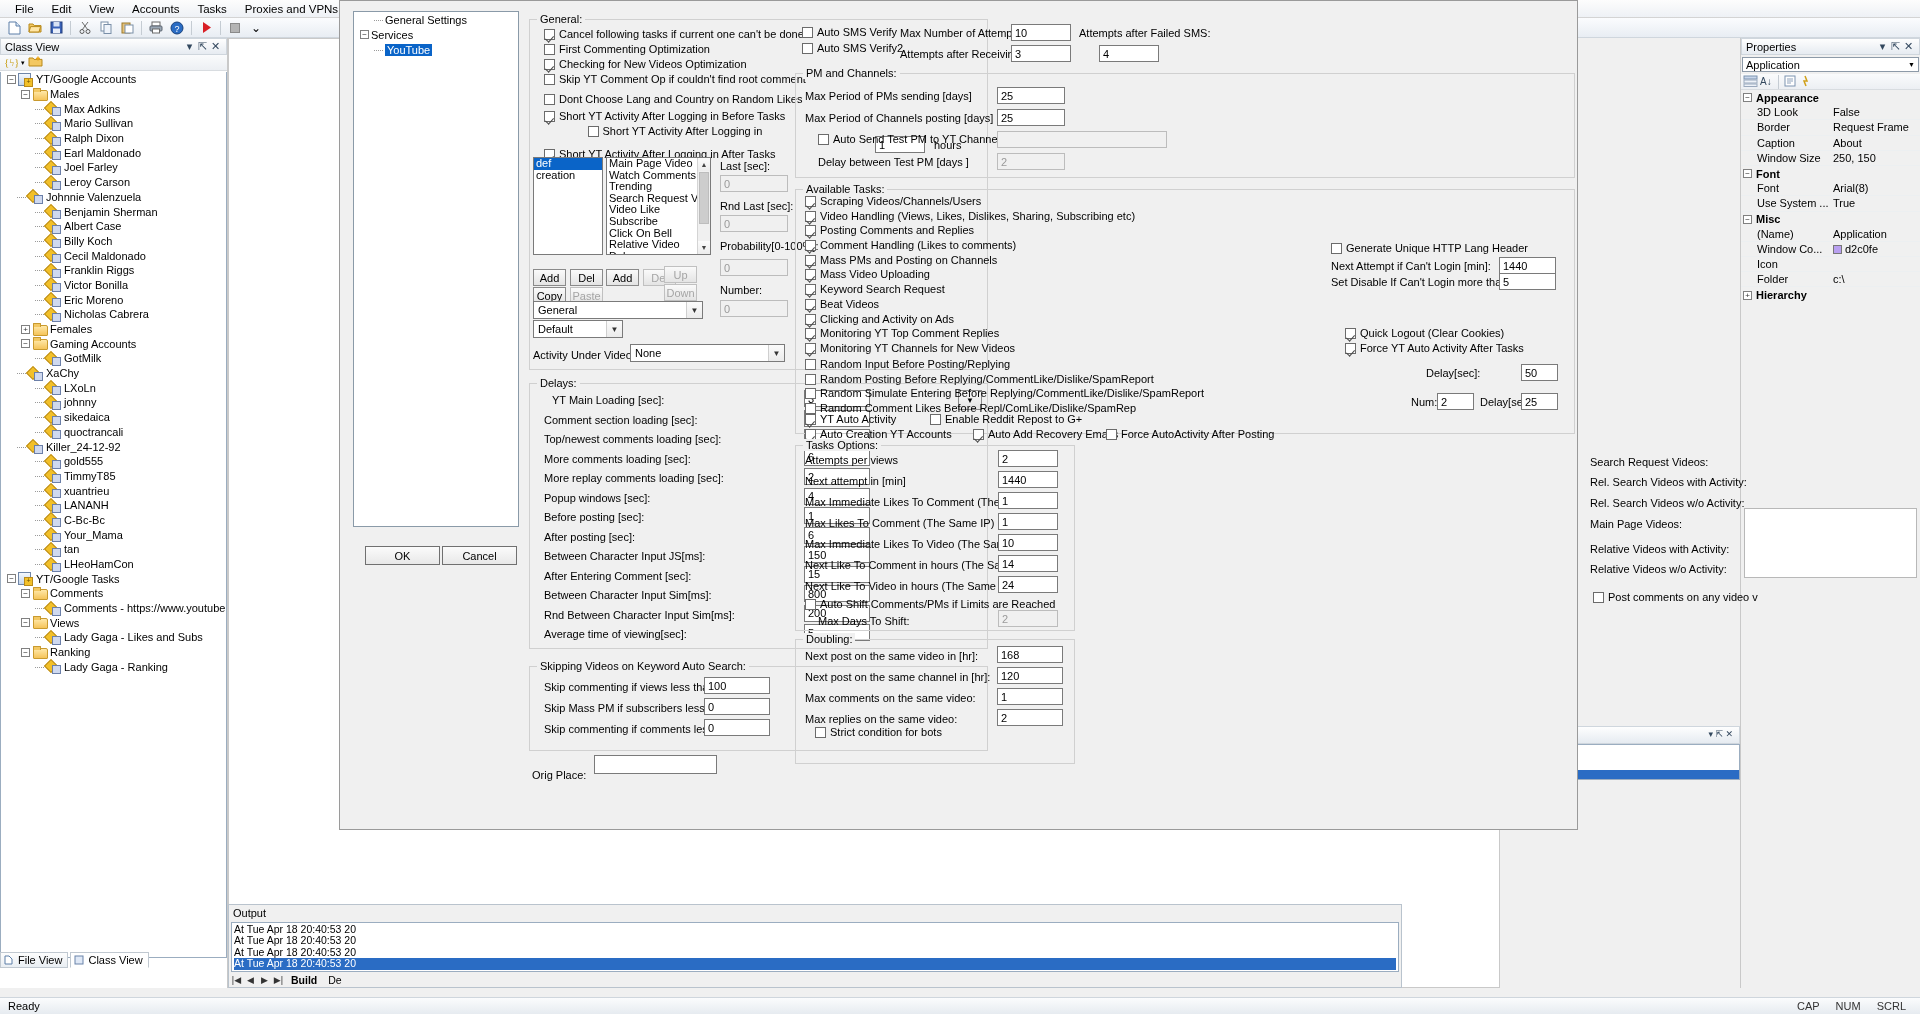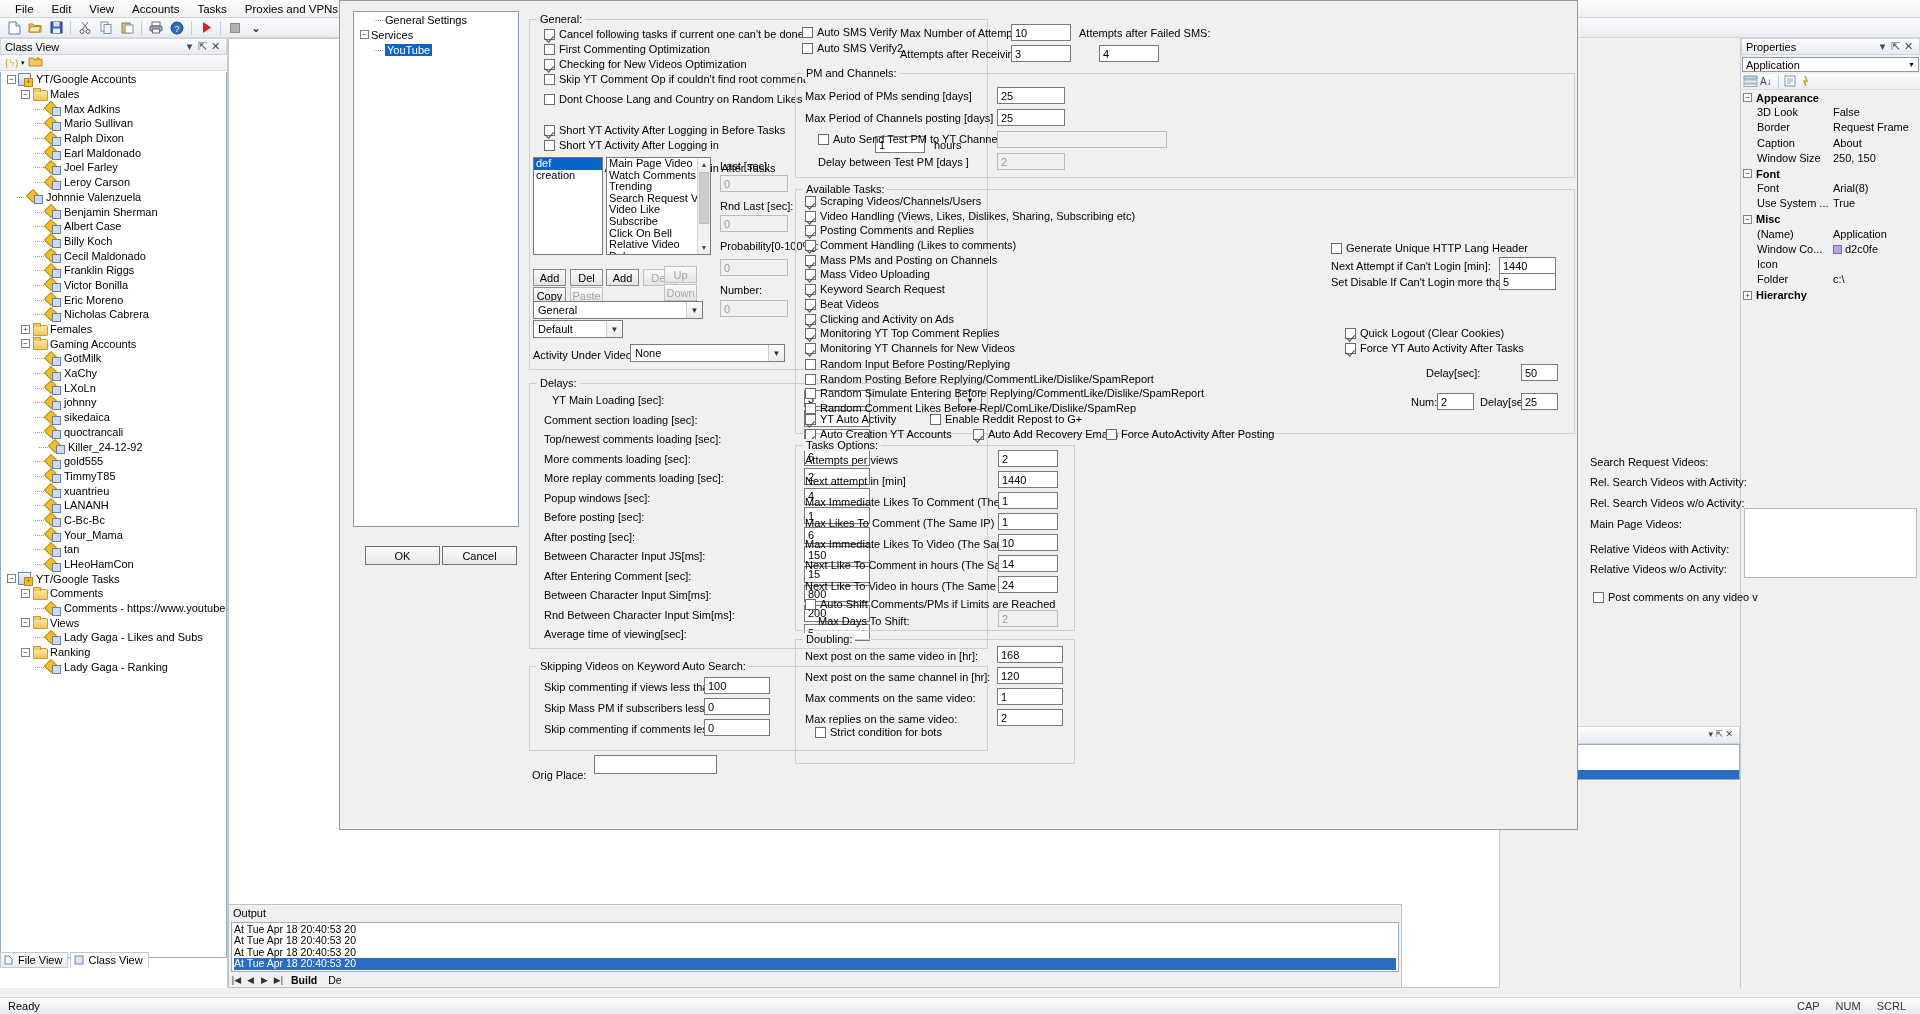--- a/index.html
+++ b/index.html
@@ -281,21 +281,21 @@
         <div class="tnode" style="padding-left: 20px;">
           <span class="exp">−</span>
           <span class="ico ico-folder"></span>
           <span>Gaming Accounts</span>
         </div>
         <div class="tnode" style="padding-left: 34px;">
           <span class="dash"></span>
           <span class="ico ico-acct"></span>
           <span>GotMilk</span>
         </div>
-        <div class="tnode" style="padding-left: 34px;">
+        <div class="tnode" style="padding-left: 16px;">
           <span class="dash"></span>
           <span class="ico ico-acct"></span>
           <span>XaChy</span>
         </div>
         <div class="tnode" style="padding-left: 34px;">
           <span class="dash"></span>
           <span class="ico ico-acct"></span>
           <span>LXoLn</span>
         </div>
         <div class="tnode" style="padding-left: 34px;">
@@ -306,21 +306,21 @@
         <div class="tnode" style="padding-left: 34px;">
           <span class="dash"></span>
           <span class="ico ico-acct"></span>
           <span>sikedaica</span>
         </div>
         <div class="tnode" style="padding-left: 34px;">
           <span class="dash"></span>
           <span class="ico ico-acct"></span>
           <span>quoctrancali</span>
         </div>
-        <div class="tnode" style="padding-left: 38px;">
+        <div class="tnode" style="padding-left: 16px;">
           <span class="dash"></span>
           <span class="ico ico-acct"></span>
           <span>Killer_24-12-92</span>
         </div>
         <div class="tnode" style="padding-left: 34px;">
           <span class="dash"></span>
           <span class="ico ico-acct"></span>
           <span>gold555</span>
         </div>
         <div class="tnode" style="padding-left: 34px;">
@@ -571,29 +571,29 @@
             <span>First Commenting Optimization</span>
           </label>
           <label class="cb" style="margin-bottom: 2px;">
             <span class="box on"></span>
             <span>Checking for New Videos Optimization</span>
           </label>
           <label class="cb" style="margin-bottom: 7px;">
             <span class="box"></span>
             <span>Skip YT Comment Op if couldn't find root comment</span>
           </label>
-          <label class="cb" style="margin-bottom: 18px;">
+          <label class="cb" style="margin-bottom: 4px;">
             <span class="box"></span>
             <span>Dont Choose Lang and Country on Random Likes</span>
           </label>
           <label class="cb" style="margin-bottom: 2px;">
             <span class="box on"></span>
             <span>Short YT Activity After Logging in Before Tasks</span>
           </label>
-          <label class="cb" style="margin-bottom: 10px;">
+          <label class="cb" style="margin-bottom: 10px; justify-content: center;">
             <span class="box"></span>
             <span>Short YT Activity After Logging in</span>
           </label>
           <label class="cb" style="margin-bottom: 2px;">
             <span class="box on"></span>
             <span>Short YT Activity After Logging in After Tasks</span>
           </label>
         </div>
       <input class="txt" style="left: 345px; top: 116px; width: 50px;" value="1">
       <span class="lbl" style="left:404px; top:119px;">hours</span>

